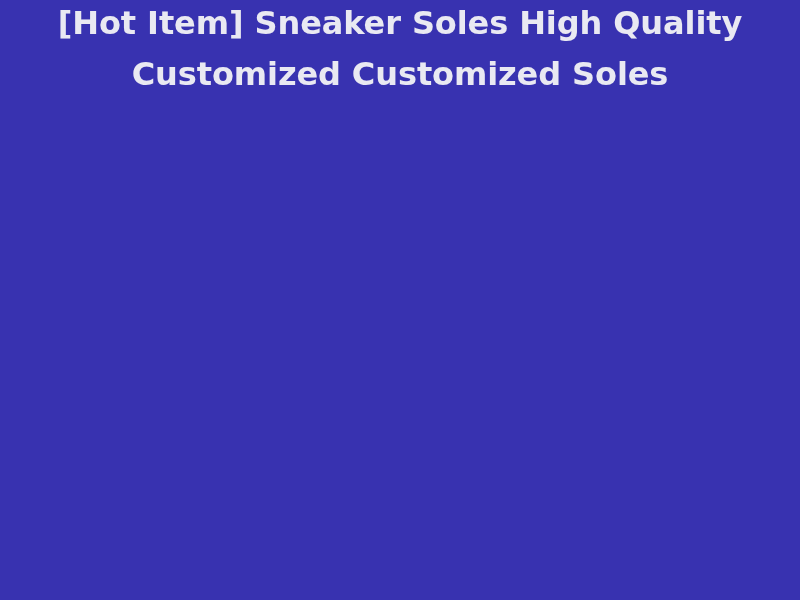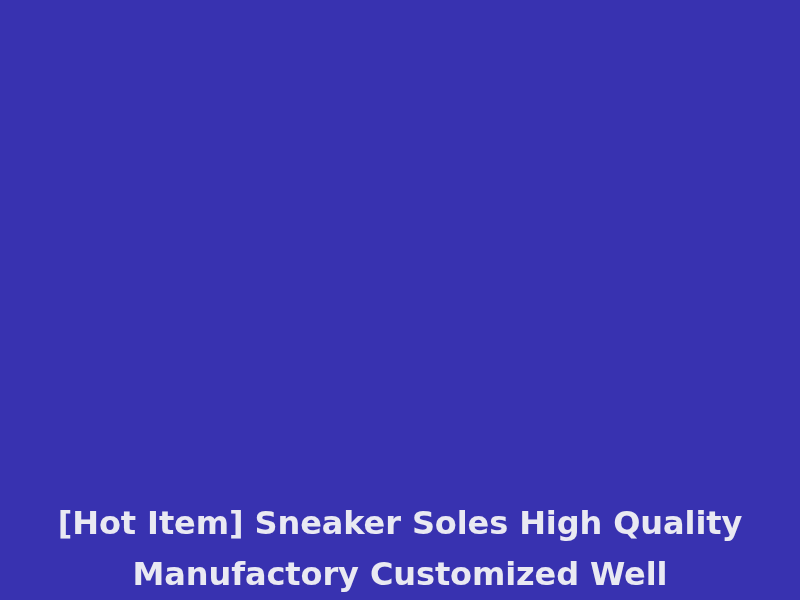--- a/index.html
+++ b/index.html
@@ -15,21 +15,21 @@
     font-family: "DejaVu Sans", sans-serif;
   }
 
   #product-title-card {
     position: relative;
     width: 800px;
     height: 600px;
     background-color: #3832b0;
     box-sizing: border-box;
     display: flex;
-    align-items: flex-end;
+    align-items: flex-start;
     justify-content: center;
     overflow: hidden;
   }
 
   #title-block {
     width: 760px;
     margin-top: -2px;
     text-align: center;
     user-select: none;
   }
@@ -49,17 +49,17 @@
 </head>
 <body>
 
 <div id="product-title-card">
 
   <div id="title-block">
 
     <span class="title-line">[Hot Item] Sneaker Soles High Quality</span>
 
 
-    <span class="title-line">Manufactory Customized Well</span>
+    <span class="title-line">Customized Customized Soles</span>
 
   </div>
 
 </div>
 
 </body></html>

